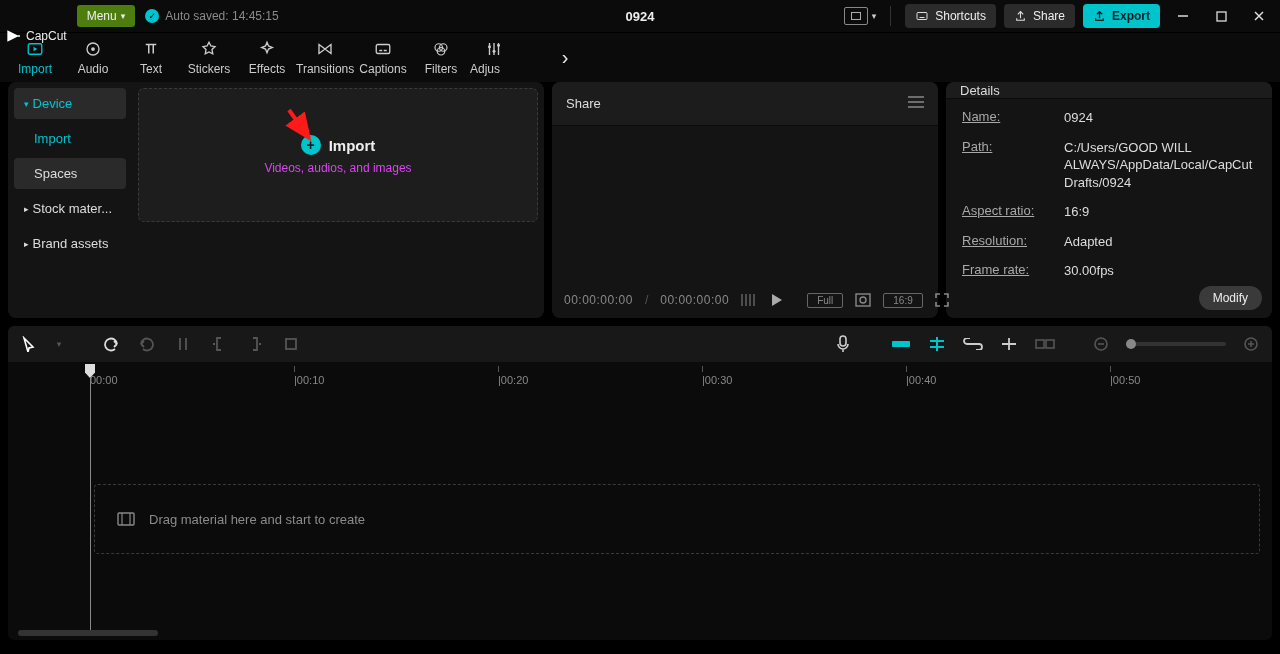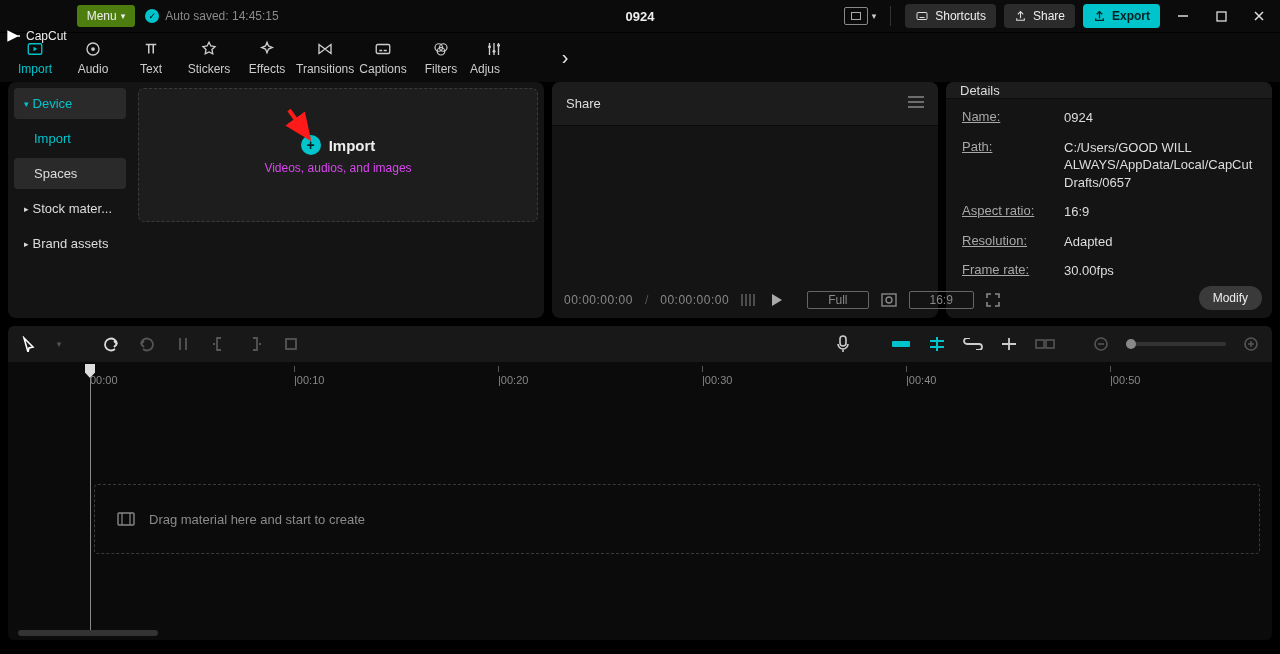--- a/index.html
+++ b/index.html
@@ -47,21 +47,21 @@
   .import-drop .lbl-row { display:flex; align-items:center; gap:8px; color:#eee; font-weight:600; font-size:15px; }
   .import-drop .hint { color:#d946ef; font-size:12px; }
   .red-arrow { position:absolute; left:285px; top:106px; pointer-events:none; }
 
   .player-panel { flex:1; min-width:0; position:relative; }
   .player-head { height:44px; display:flex; align-items:center; padding:0 14px; color:#ddd; background:#1c1c1c; border-radius:8px 8px 0 0; border-bottom:1px solid #0b0b0b; }
   .player-head .ham { margin-left:auto; color:#888; cursor:pointer; }
   .player-footer { position:absolute; left:0; right:0; bottom:0; height:36px; display:flex; align-items:center; gap:12px; padding:0 12px; color:#888; font-size:12px; }
   .player-footer .tc { letter-spacing:0.5px; }
   .player-footer .glyph { color:#888; cursor:pointer; display:flex; align-items:center; }
-  .player-footer .boxed { border:1px solid #666; border-radius:2px; padding:1px 20px; font-size:12px; }
+  .player-footer .boxed { border:1px solid #666; border-radius:2px; padding:1px 9px; font-size:10px; }
 
   .details-panel { width:326px; display:flex; flex-direction:column; }
   .details-body { padding:10px 16px 0; display:flex; flex-direction:column; gap:12px; font-size:13px; color:#ccc; flex:1; }
   .detail-row { display:flex; gap:10px; }
   .detail-row .k { width:92px; color:#a8a8a8;text-decoration:underline; }
   .detail-row .v { flex:1; color:#ddd; line-height:1.35; }
   .modify-row { padding:6px 10px 8px; display:flex; justify-content:flex-end; }
   .modify-btn { background:#3a3a3a; color:#eee; border:none; padding:5px 14px; border-radius:12px; font-size:12px; cursor:pointer; }
 
   
@@ -300,21 +300,21 @@
     <div class="player-head" style="border-radius:8px 8px 0 0;">
       <span>Details</span>
     </div>
     <div class="details-body">
       <div class="detail-row">
           <span class="k">Name:</span>
           <span class="v">0924</span>
         </div>
       <div class="detail-row">
           <span class="k">Path:</span>
-          <span class="v">C:/Users/GOOD WILL ALWAYS/AppData/Local/CapCut Drafts/0657</span>
+          <span class="v">C:/Users/GOOD WILL ALWAYS/AppData/Local/CapCut Drafts/0924</span>
         </div>
       <div class="detail-row">
           <span class="k">Aspect ratio:</span>
           <span class="v">16:9</span>
         </div>
       <div class="detail-row">
           <span class="k">Resolution:</span>
           <span class="v">Adapted</span>
         </div>
       <div class="detail-row">

